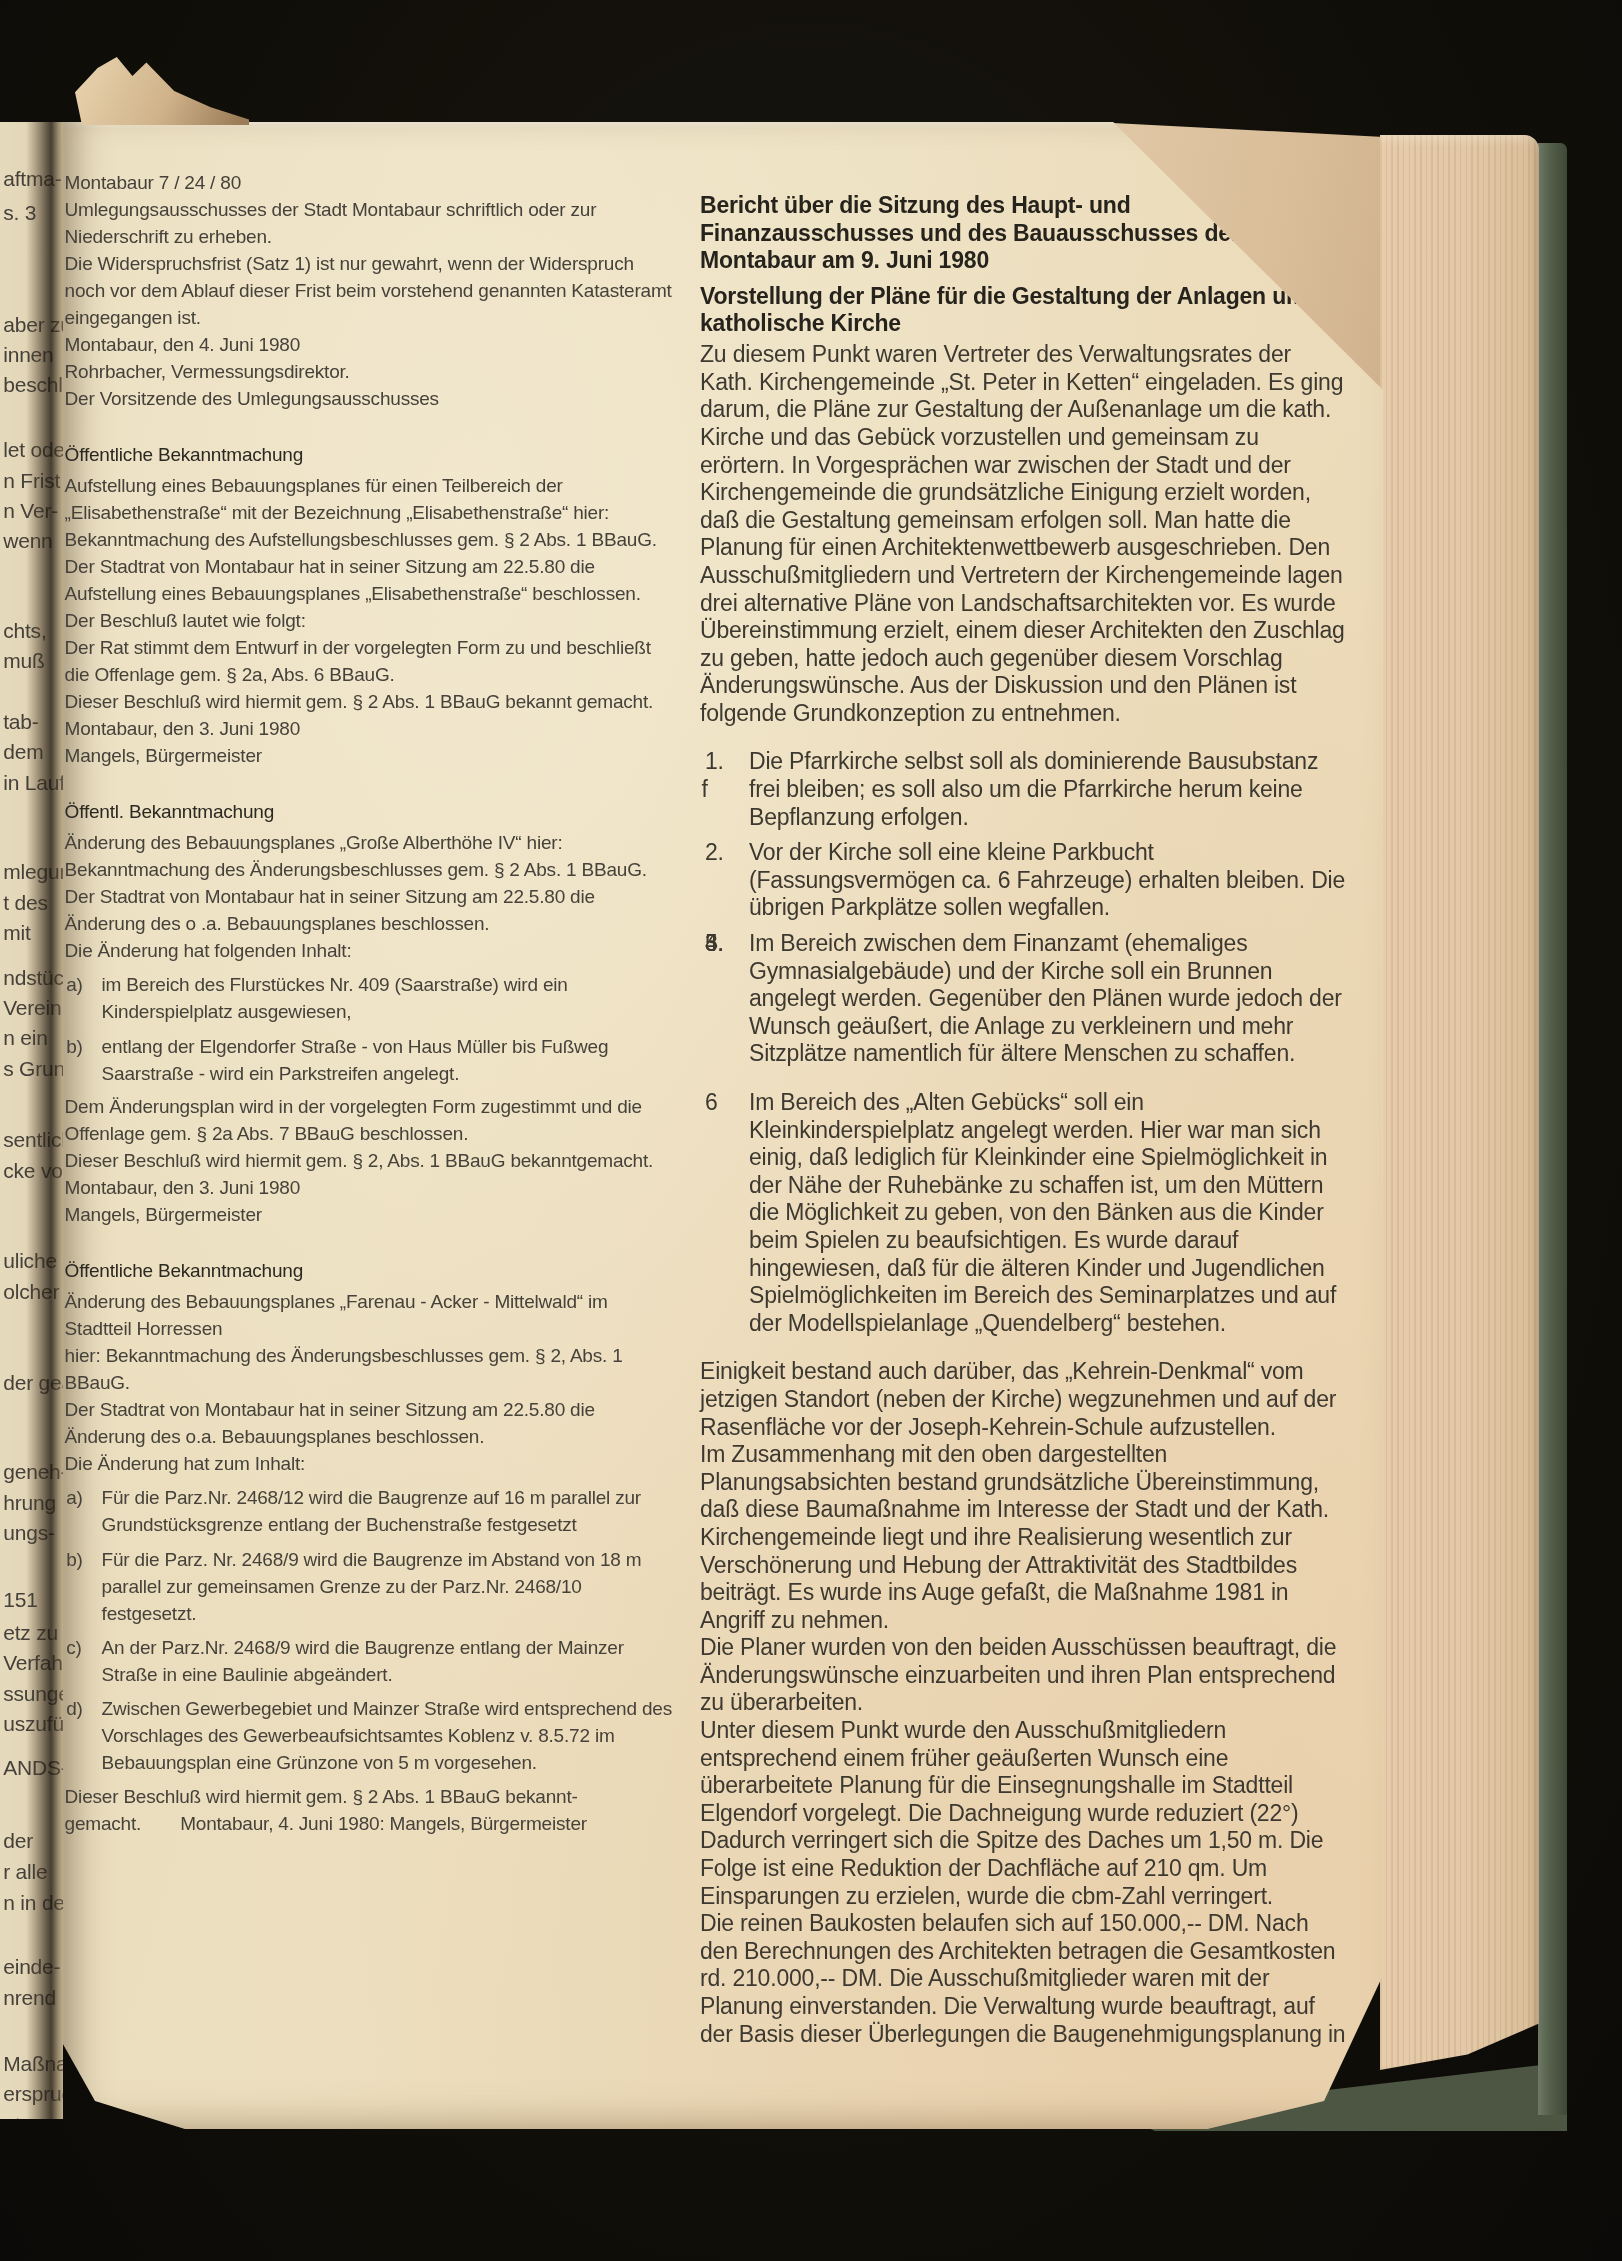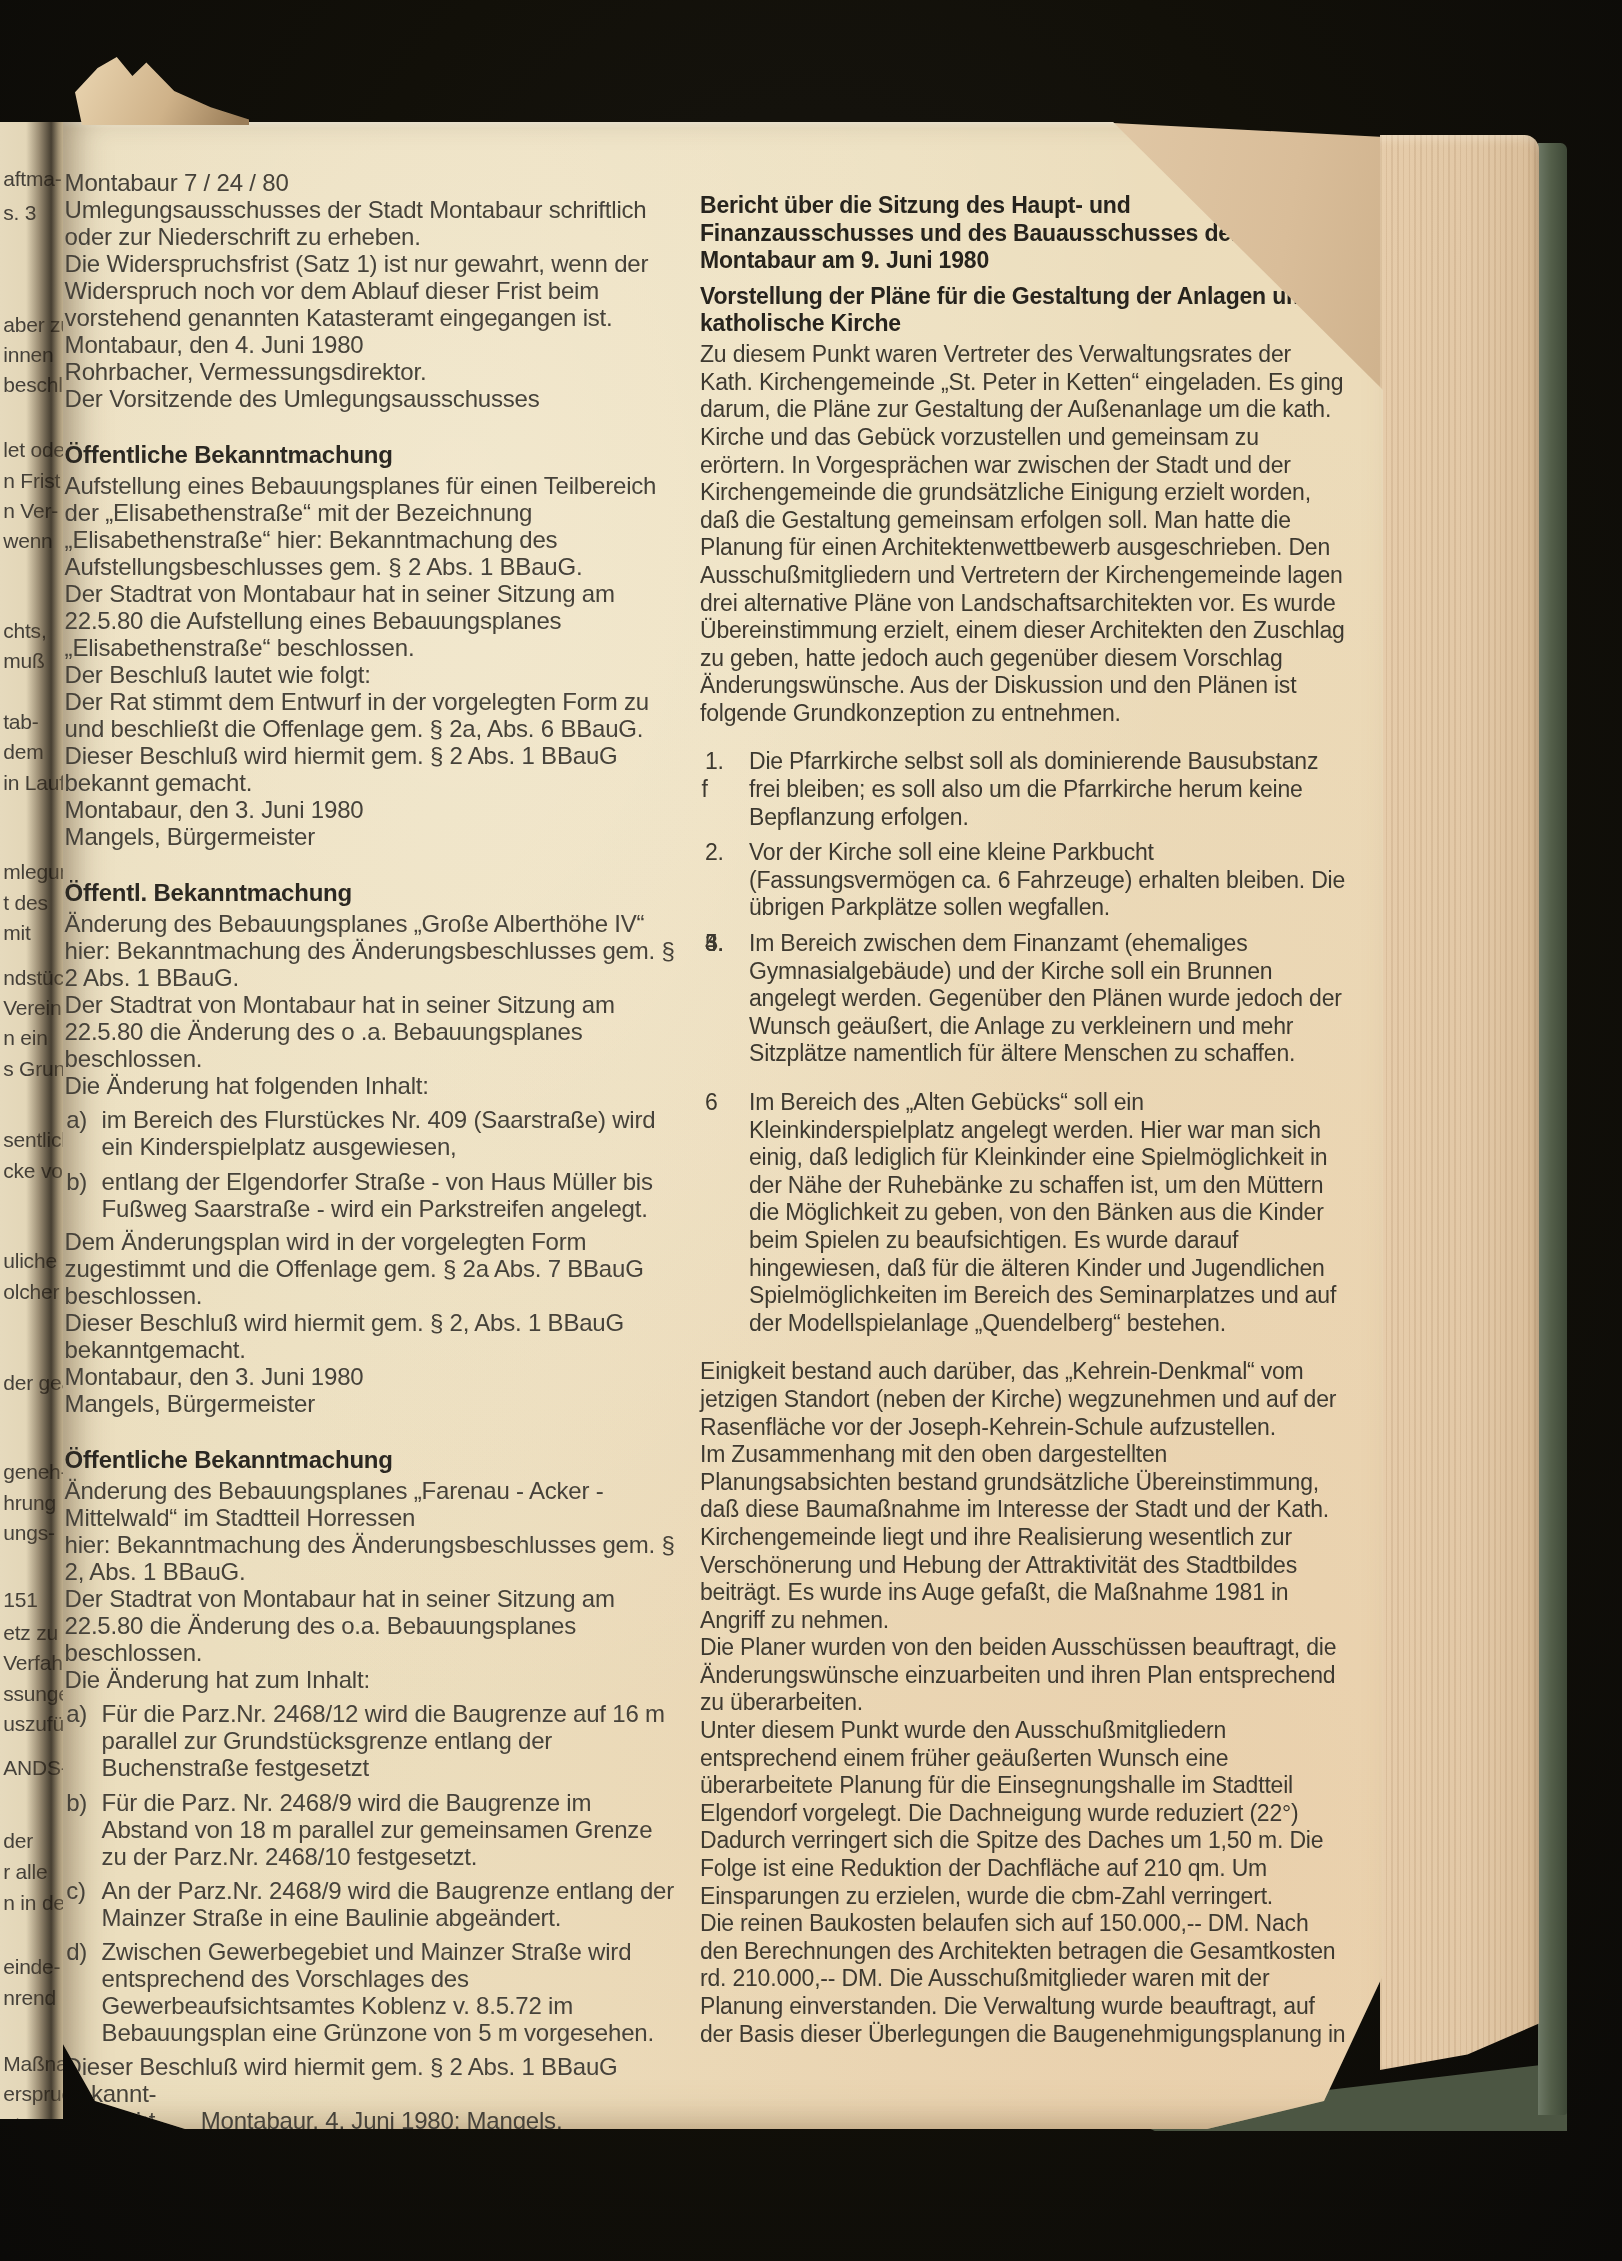--- a/index.html
+++ b/index.html
@@ -59,28 +59,28 @@
   }
   
   #dogear{
     position:absolute;left:75px;top:57px;width:174px;height:68px;
     background:linear-gradient(115deg,#e5cfaa 10%,#cfb289 55%,#9a7d58 95%);
     clip-path:polygon(4% 100%,0% 52%,13% 16%,24% 0%,33% 28%,41% 8%,57% 50%,78% 74%,100% 92%,100% 100%);
   }
   
   #col-left{
     position:absolute;left:1.6px;top:47px;width:610px;
-    font-size:24px;line-height:27px;color:#46423a;letter-spacing:-0.2px;
+    font-size:19px;line-height:27px;color:#46423a;letter-spacing:-0.2px;
   }
   #col-right{
     position:absolute;left:637px;top:70px;width:649px;
     font-size:23px;line-height:27.6px;color:#3d3930;letter-spacing:-0.2px;
   }
   .p{margin:0;}
-  .h{font-weight:bold;color:#2b2822;margin:29px 0 4px;}
+  .h{font-weight:normal;color:#2b2822;margin:29px 0 4px;}
   #col-left > .h:first-of-type{margin-top:31px;}
   .h1{font-weight:bold;color:#26231d;margin:0 0 8px;}
   .h2{font-weight:bold;color:#26231d;margin:4.9px 0 3.2px;}
   .li{position:relative;padding-left:37px;margin-top:7.3px;}
   .li .marker{position:absolute;left:1.6px;}
   .num{position:relative;padding-left:49px;margin-top:8px;}
   .num .marker{position:absolute;left:4.9px;}
   .num .note{position:absolute;left:1.6px;top:27.6px;}
   .sig{display:flex;gap:39px;}
   .gap-sm{margin-top:6.5px;}

